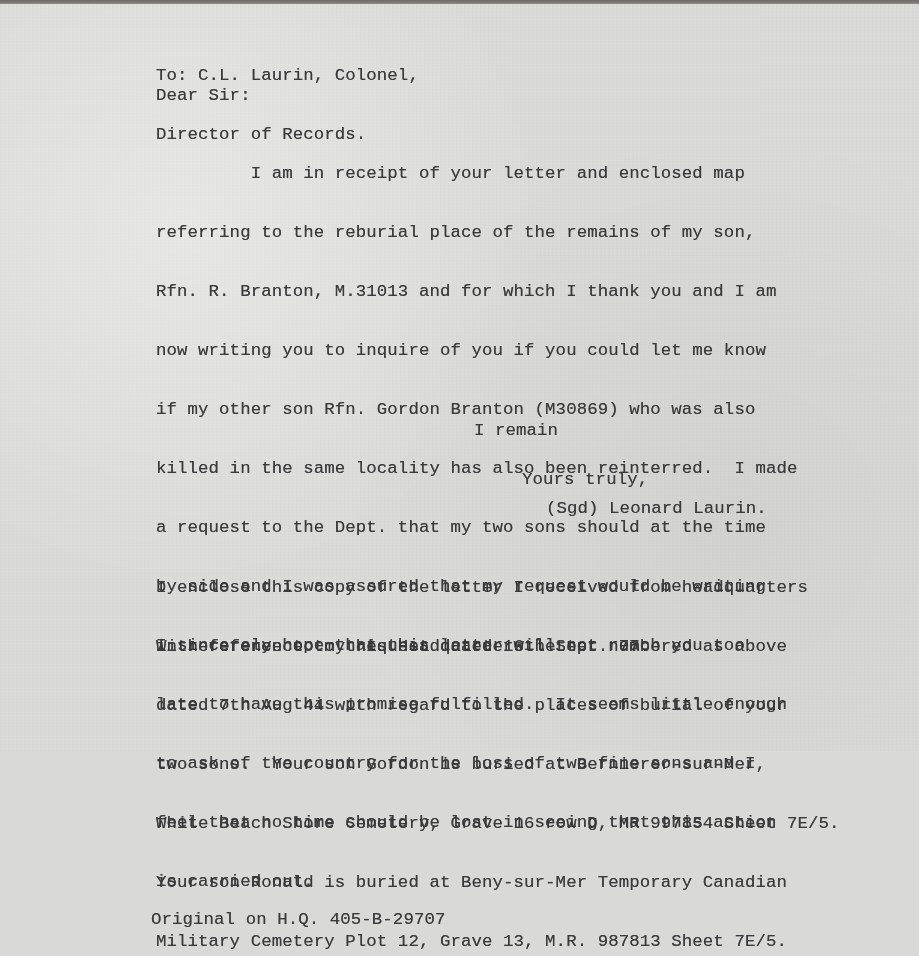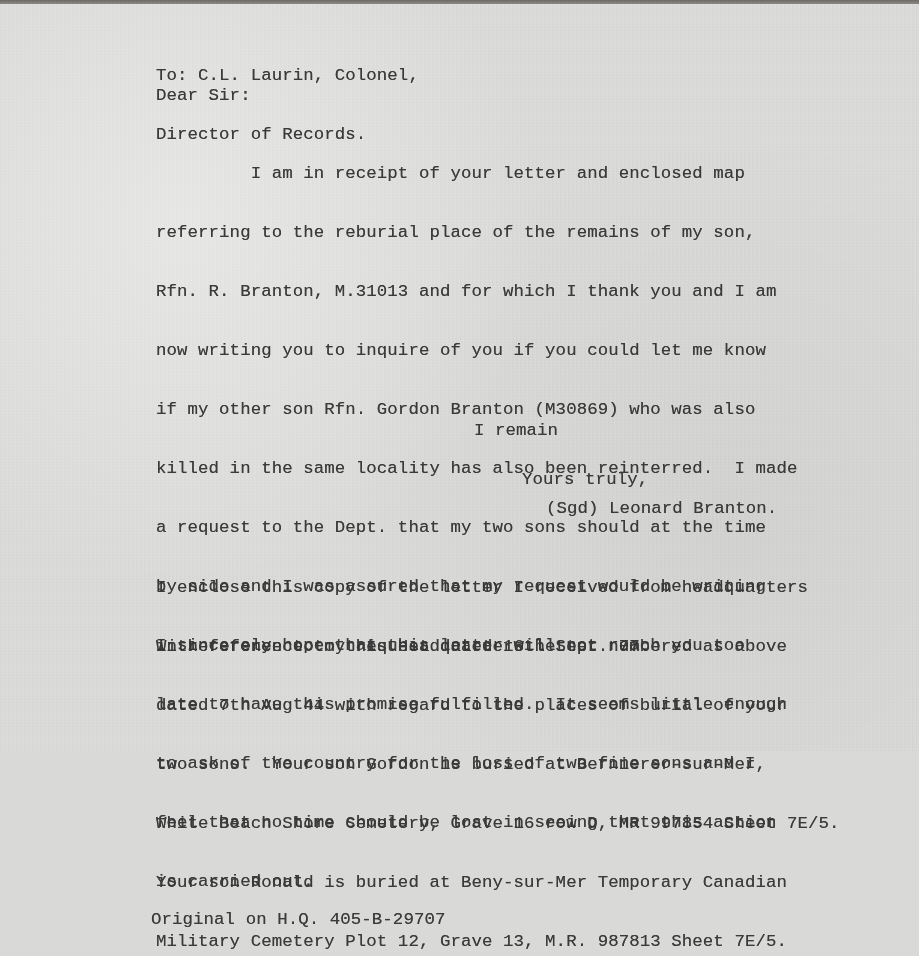--- a/index.html
+++ b/index.html
@@ -67,21 +67,21 @@
     <span class="line">by side and I was assured that my request would be writing</span>
     <span class="line">I sincerely hope that this letter will not reach you too</span>
     <span class="line">late to have this promise fulfilled.  It seems little enough</span>
     <span class="line">to ask of the country for the loss of two fine sons and I</span>
     <span class="line">feel that no time should be lost in seeing that this action</span>
     <span class="line">is carried out.</span>
   </div>
 
   <div class="typed" style="left:474px; top:421px;">I remain</div>
   <div class="typed" style="left:522px; top:470px;">Yours truly,</div>
-  <div class="typed" style="left:546px; top:499px;">(Sgd) Leonard Branton.</div>
+  <div class="typed" style="left:546px; top:499px;">(Sgd) Leonard Laurin.</div>
 
   <div class="typed" style="left:156px; top:539px;">
     <span class="line">I enclose this copy of the letter I received from headquarters</span>
     <span class="line">in reference to my request dated 16th Sept. 77.</span>
   </div>
 
   <div class="typed" style="left:156px; top:598px;">
     <span class="line">With reference to this Headquarters letter numbered as above</span>
     <span class="line">dated 7th Aug 44 with regard to the places of burial of your</span>
     <span class="line">two sons.  Your son Gordon is buried at Bernierer-sur-Mer,</span>

